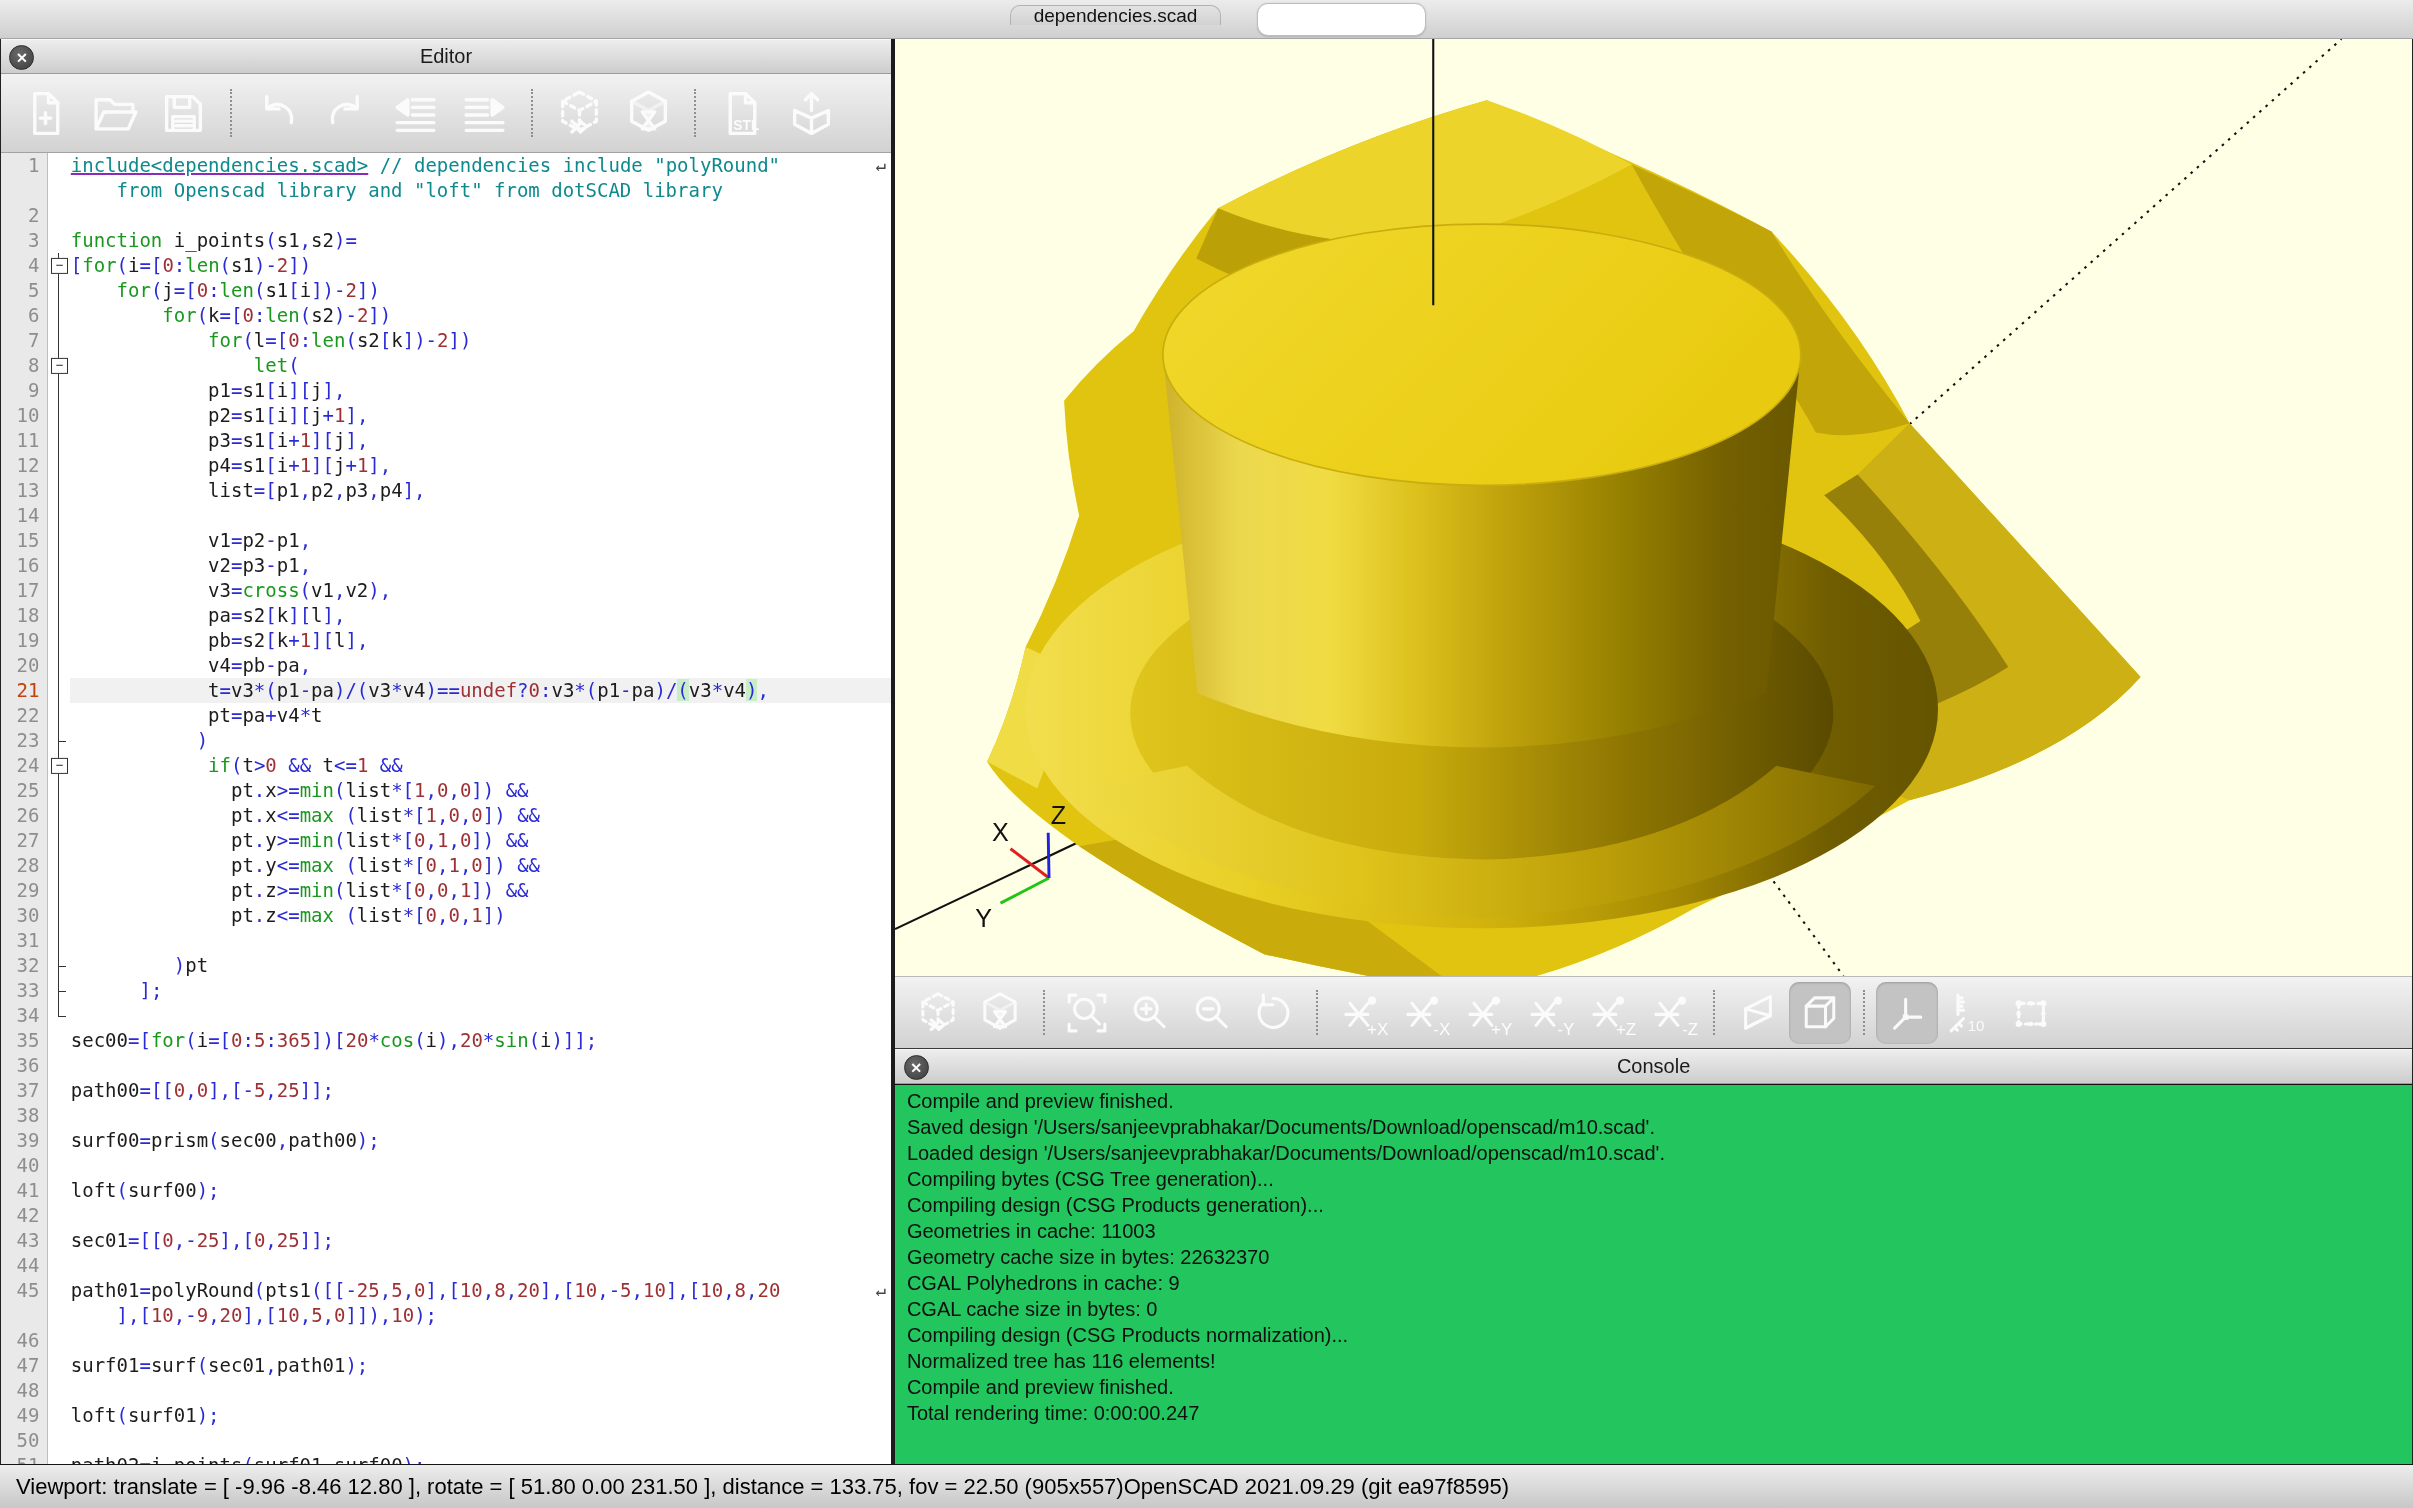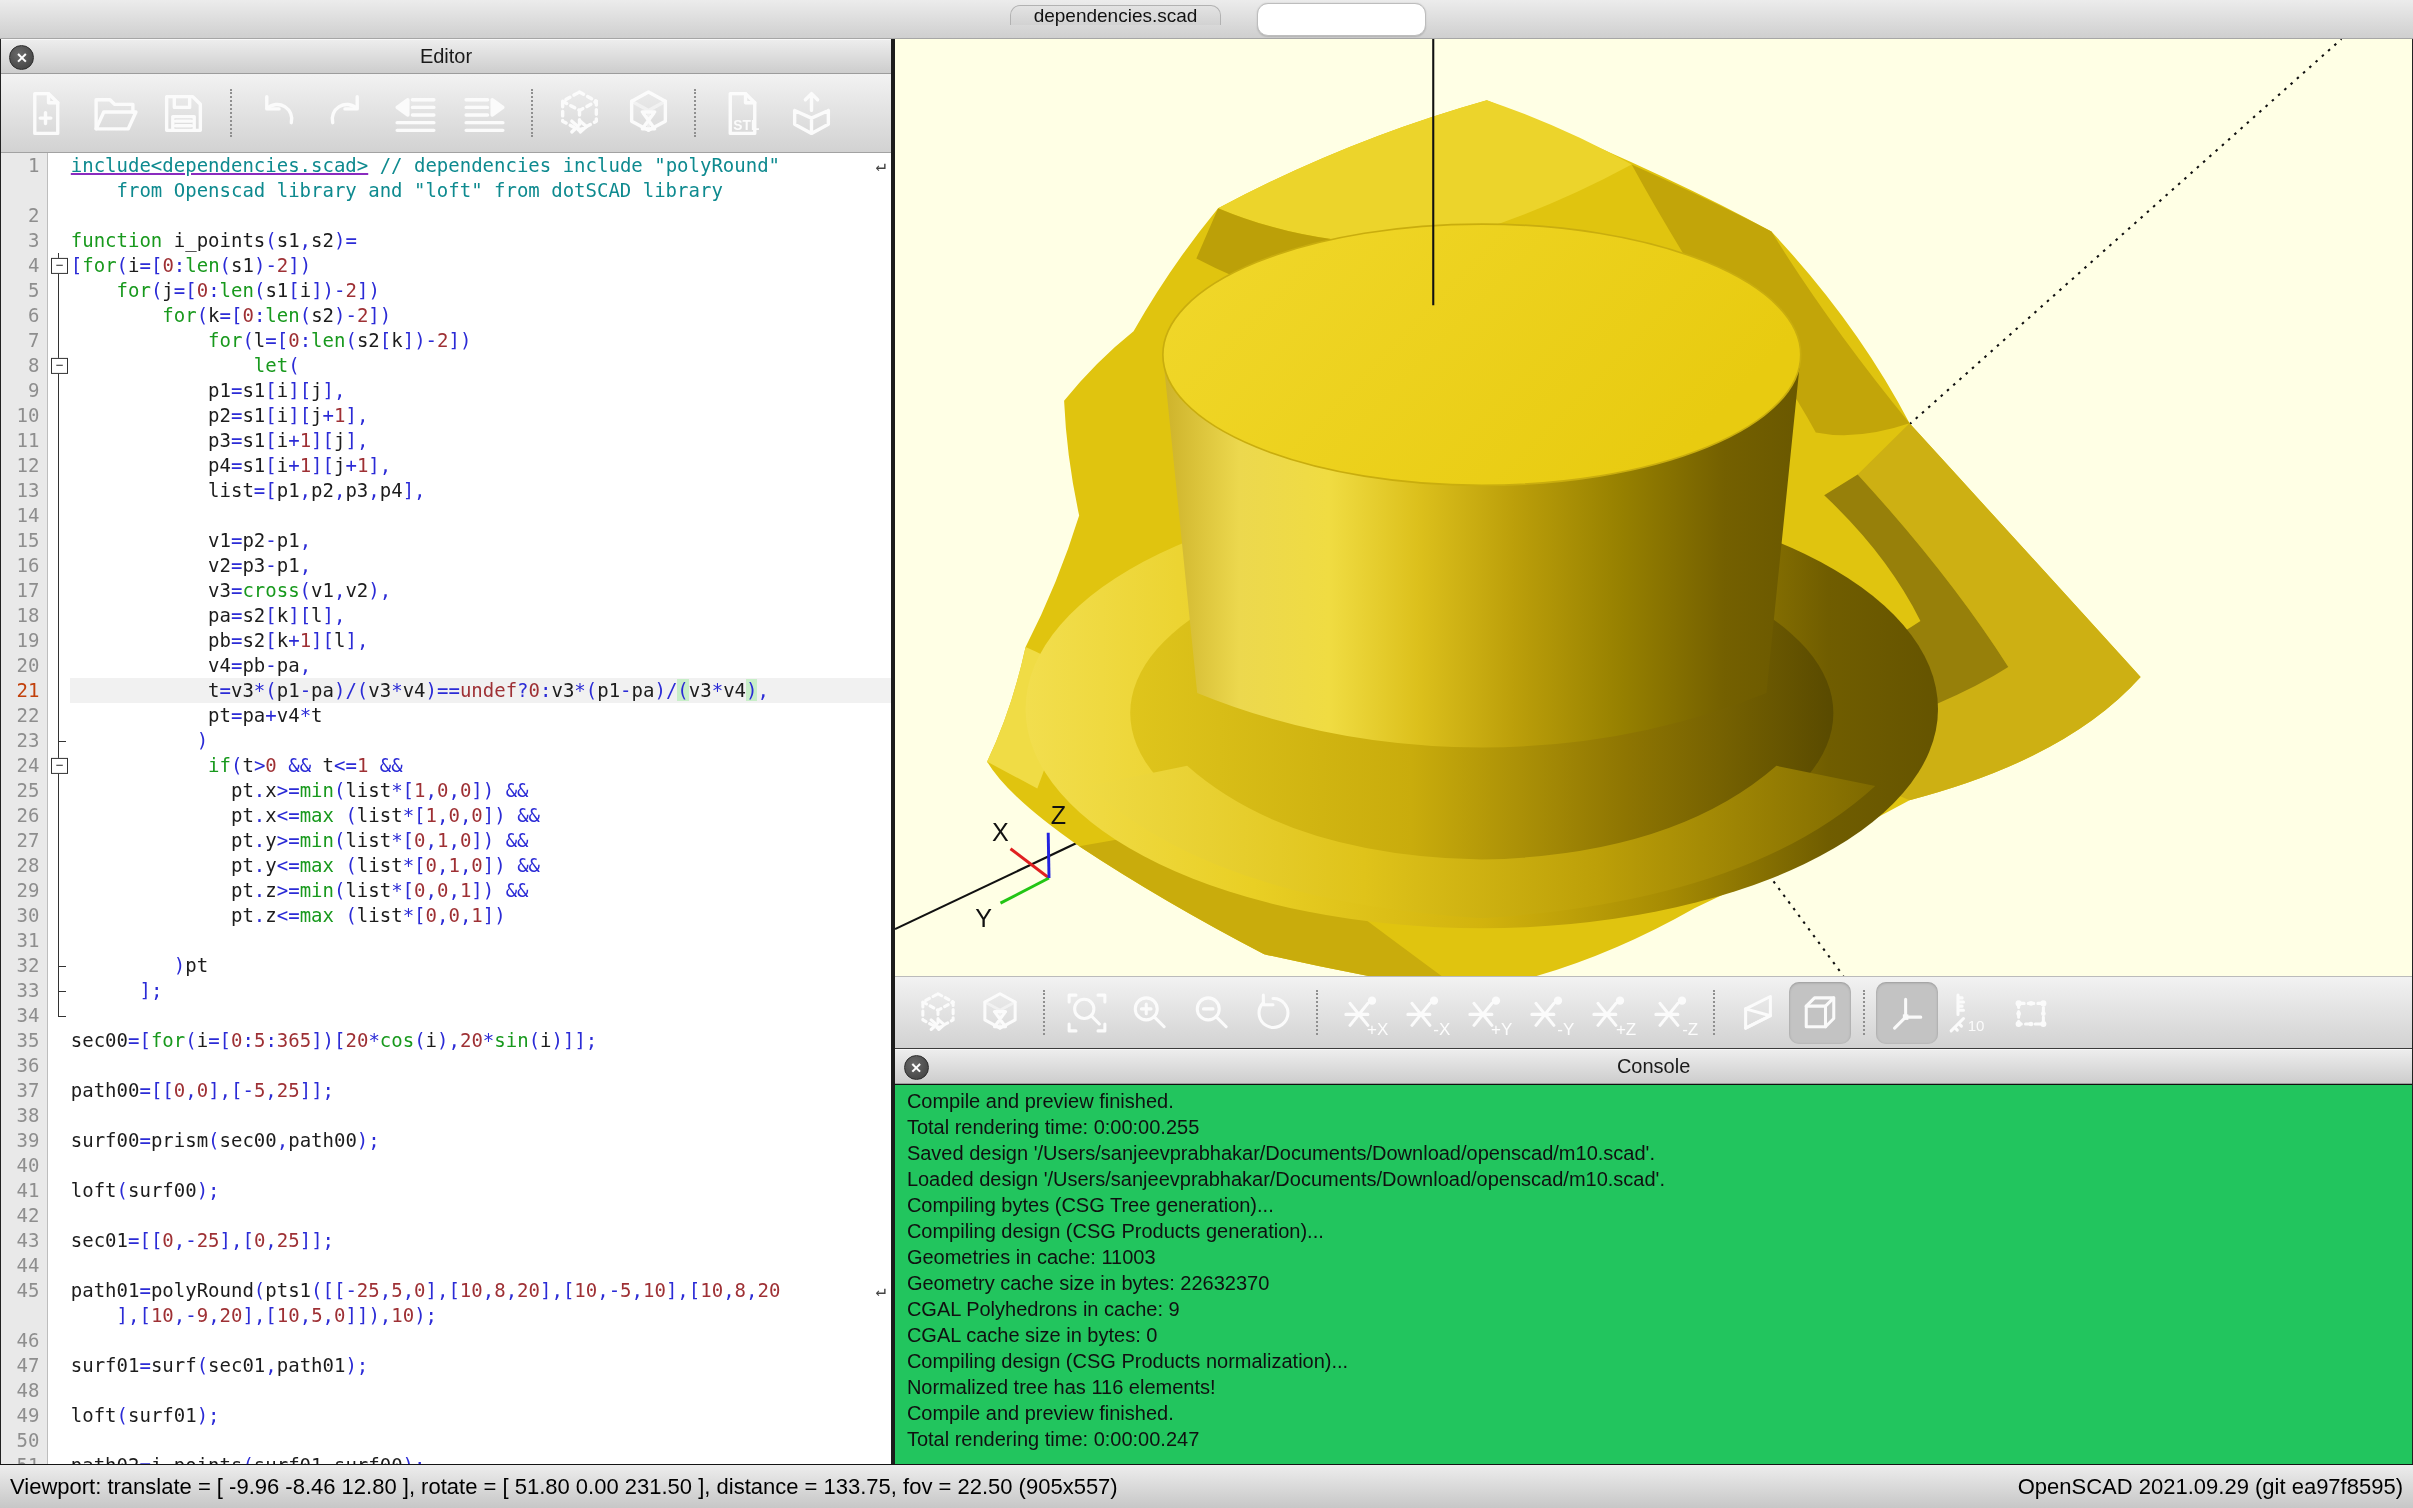--- a/index.html
+++ b/index.html
@@ -80,22 +80,22 @@
   .viewport{flex:1 1 auto;position:relative;background:var(--vp-bg);min-height:0;overflow:hidden}
   .viewport svg{width:100%;height:100%;display:block}
 
   
   .console-body{flex:0 0 380px;background:#22c55e;border-top:1.7px solid #111;overflow:hidden;
     padding:3.4px 0 0 11.7px}
   .cline{font-size:20px;line-height:26px;color:#101010}
 
   
   .statusbar{height:44px;flex:0 0 auto;background:linear-gradient(#ededed,#c7c7c7);
-    border-top:1.7px solid #141414;display:flex;align-items:center;justify-content:space-between;
-    padding:0 10px;font-size:22px;color:#000}
+    border-top:1.7px solid #141414;display:flex;align-items:center;
+    padding:0 16px;font-size:22px;color:#000}
 </style>
 </head>
 <body>
 
 <svg width="0" height="0" style="position:absolute">
   <defs>
     <symbol id="sy-new-file" viewBox="0 0 32 32">
         <path d="M9 3h9l6 6v20H9z"></path>
         <path d="M18 3v6h6"></path>
         <path d="M12.5 19h7M16 15.5v7"></path>
@@ -513,21 +513,20 @@
             </svg>
           </div>
         </div>
 
       <div class="phead">
         <div class="closebtn">✕</div>
         <span>Console</span>
       </div>
       <div class="console-body" id="console-body">
           <div class="cline">Compile and preview finished.</div>
-          <div class="cline">Total rendering time: 0:00:00.255</div>
           <div class="cline">Saved design '/Users/sanjeevprabhakar/Documents/Download/openscad/m10.scad'.</div>
           <div class="cline">Loaded design '/Users/sanjeevprabhakar/Documents/Download/openscad/m10.scad'.</div>
           <div class="cline">Compiling bytes (CSG Tree generation)...</div>
           <div class="cline">Compiling design (CSG Products generation)...</div>
           <div class="cline">Geometries in cache: 11003</div>
           <div class="cline">Geometry cache size in bytes: 22632370</div>
           <div class="cline">CGAL Polyhedrons in cache: 9</div>
           <div class="cline">CGAL cache size in bytes: 0</div>
           <div class="cline">Compiling design (CSG Products normalization)...</div>
           <div class="cline">Normalized tree has 116 elements!</div>

